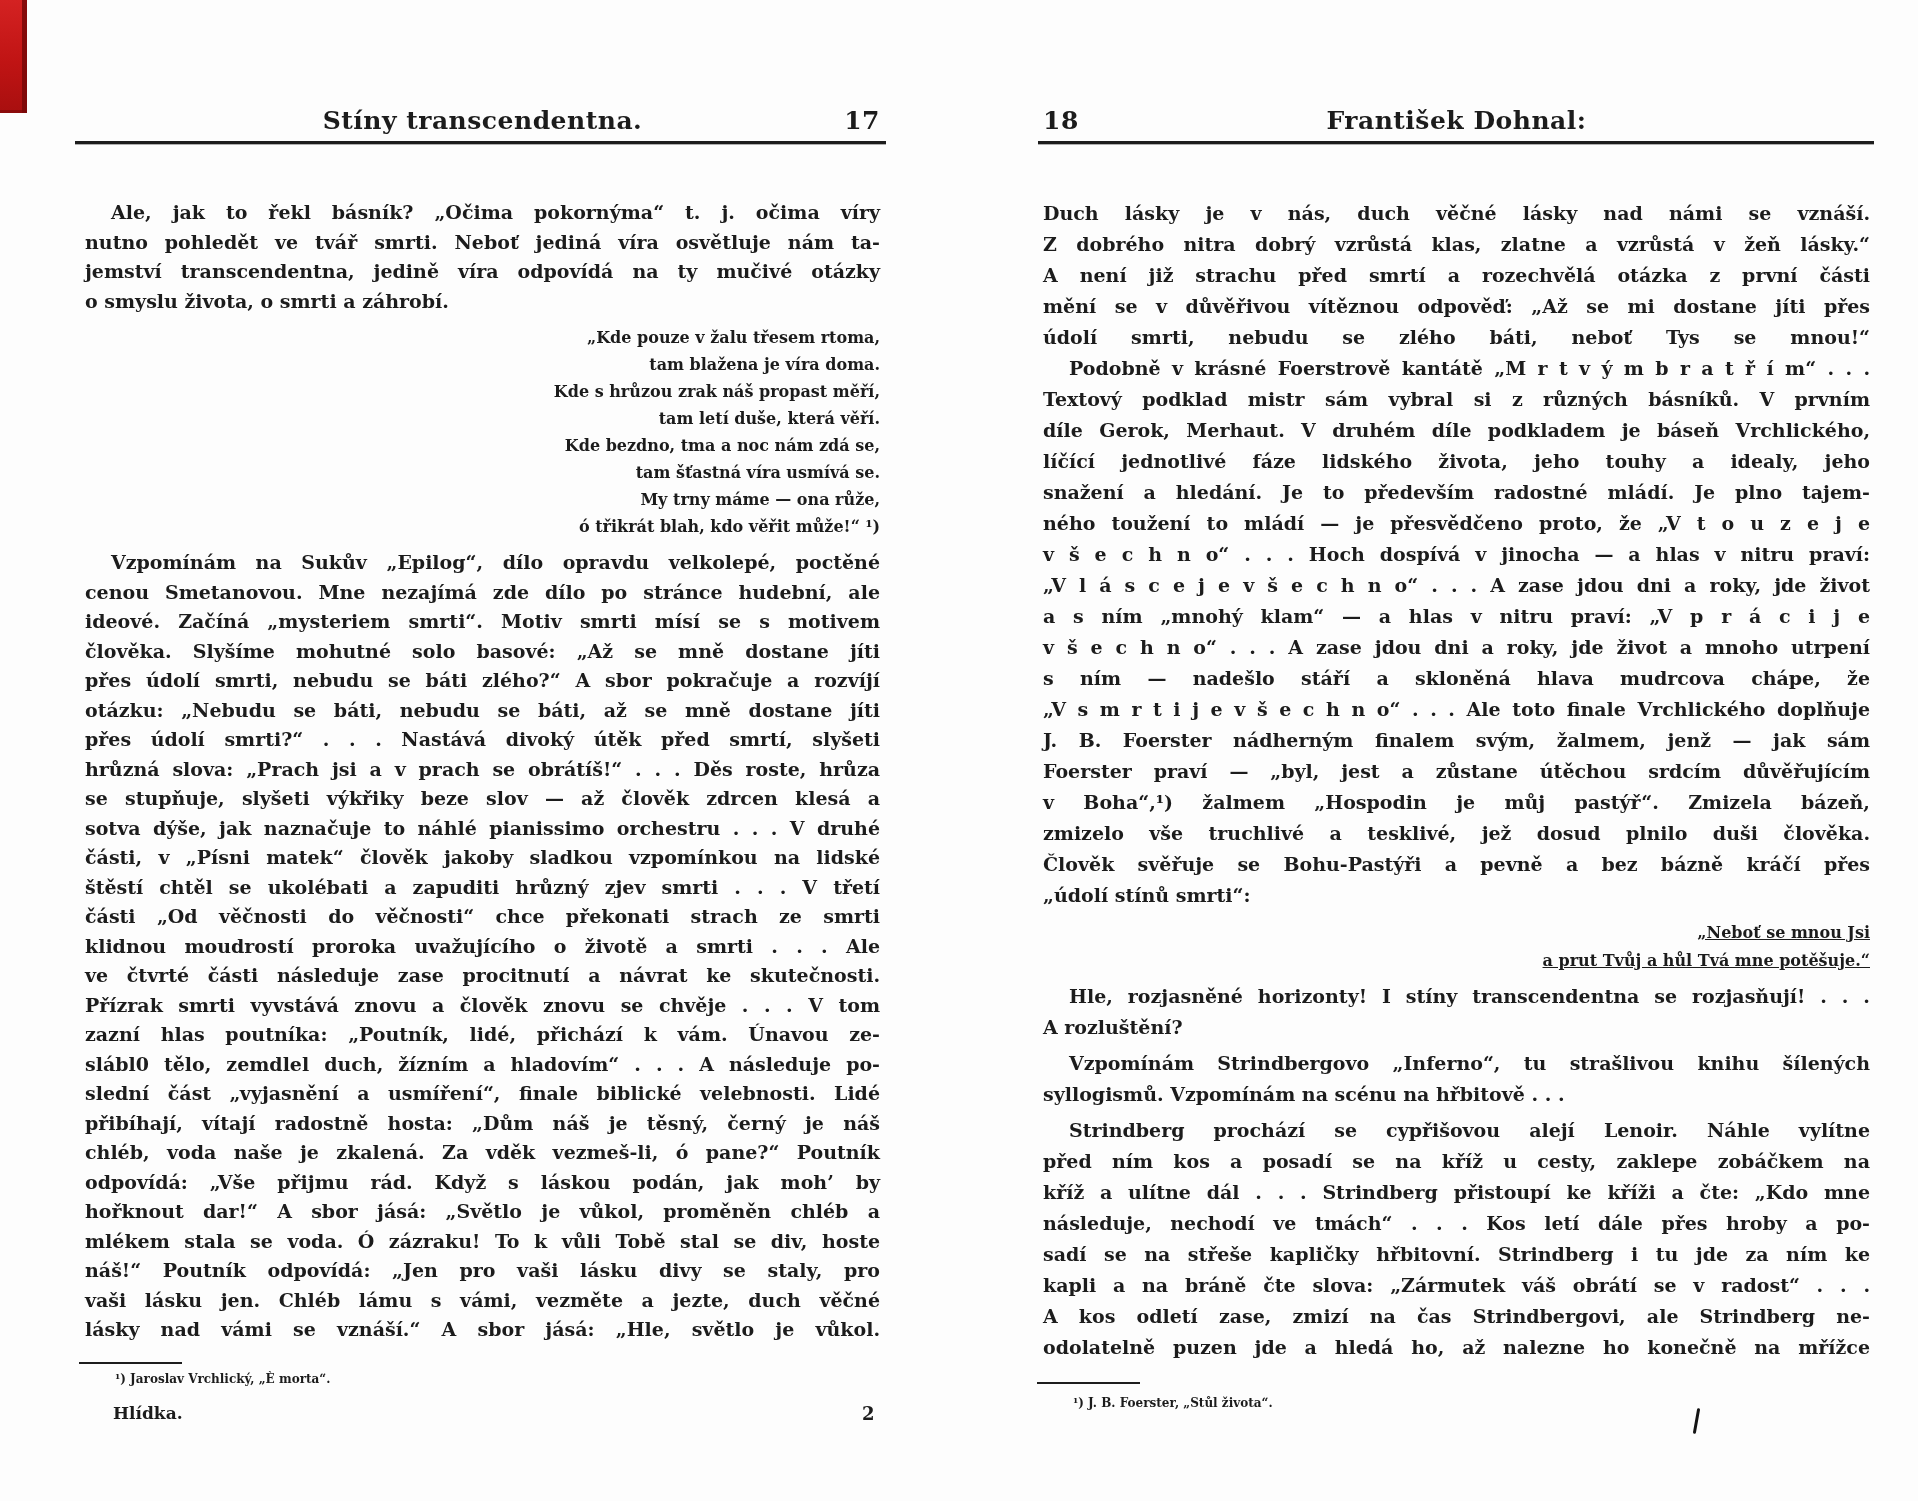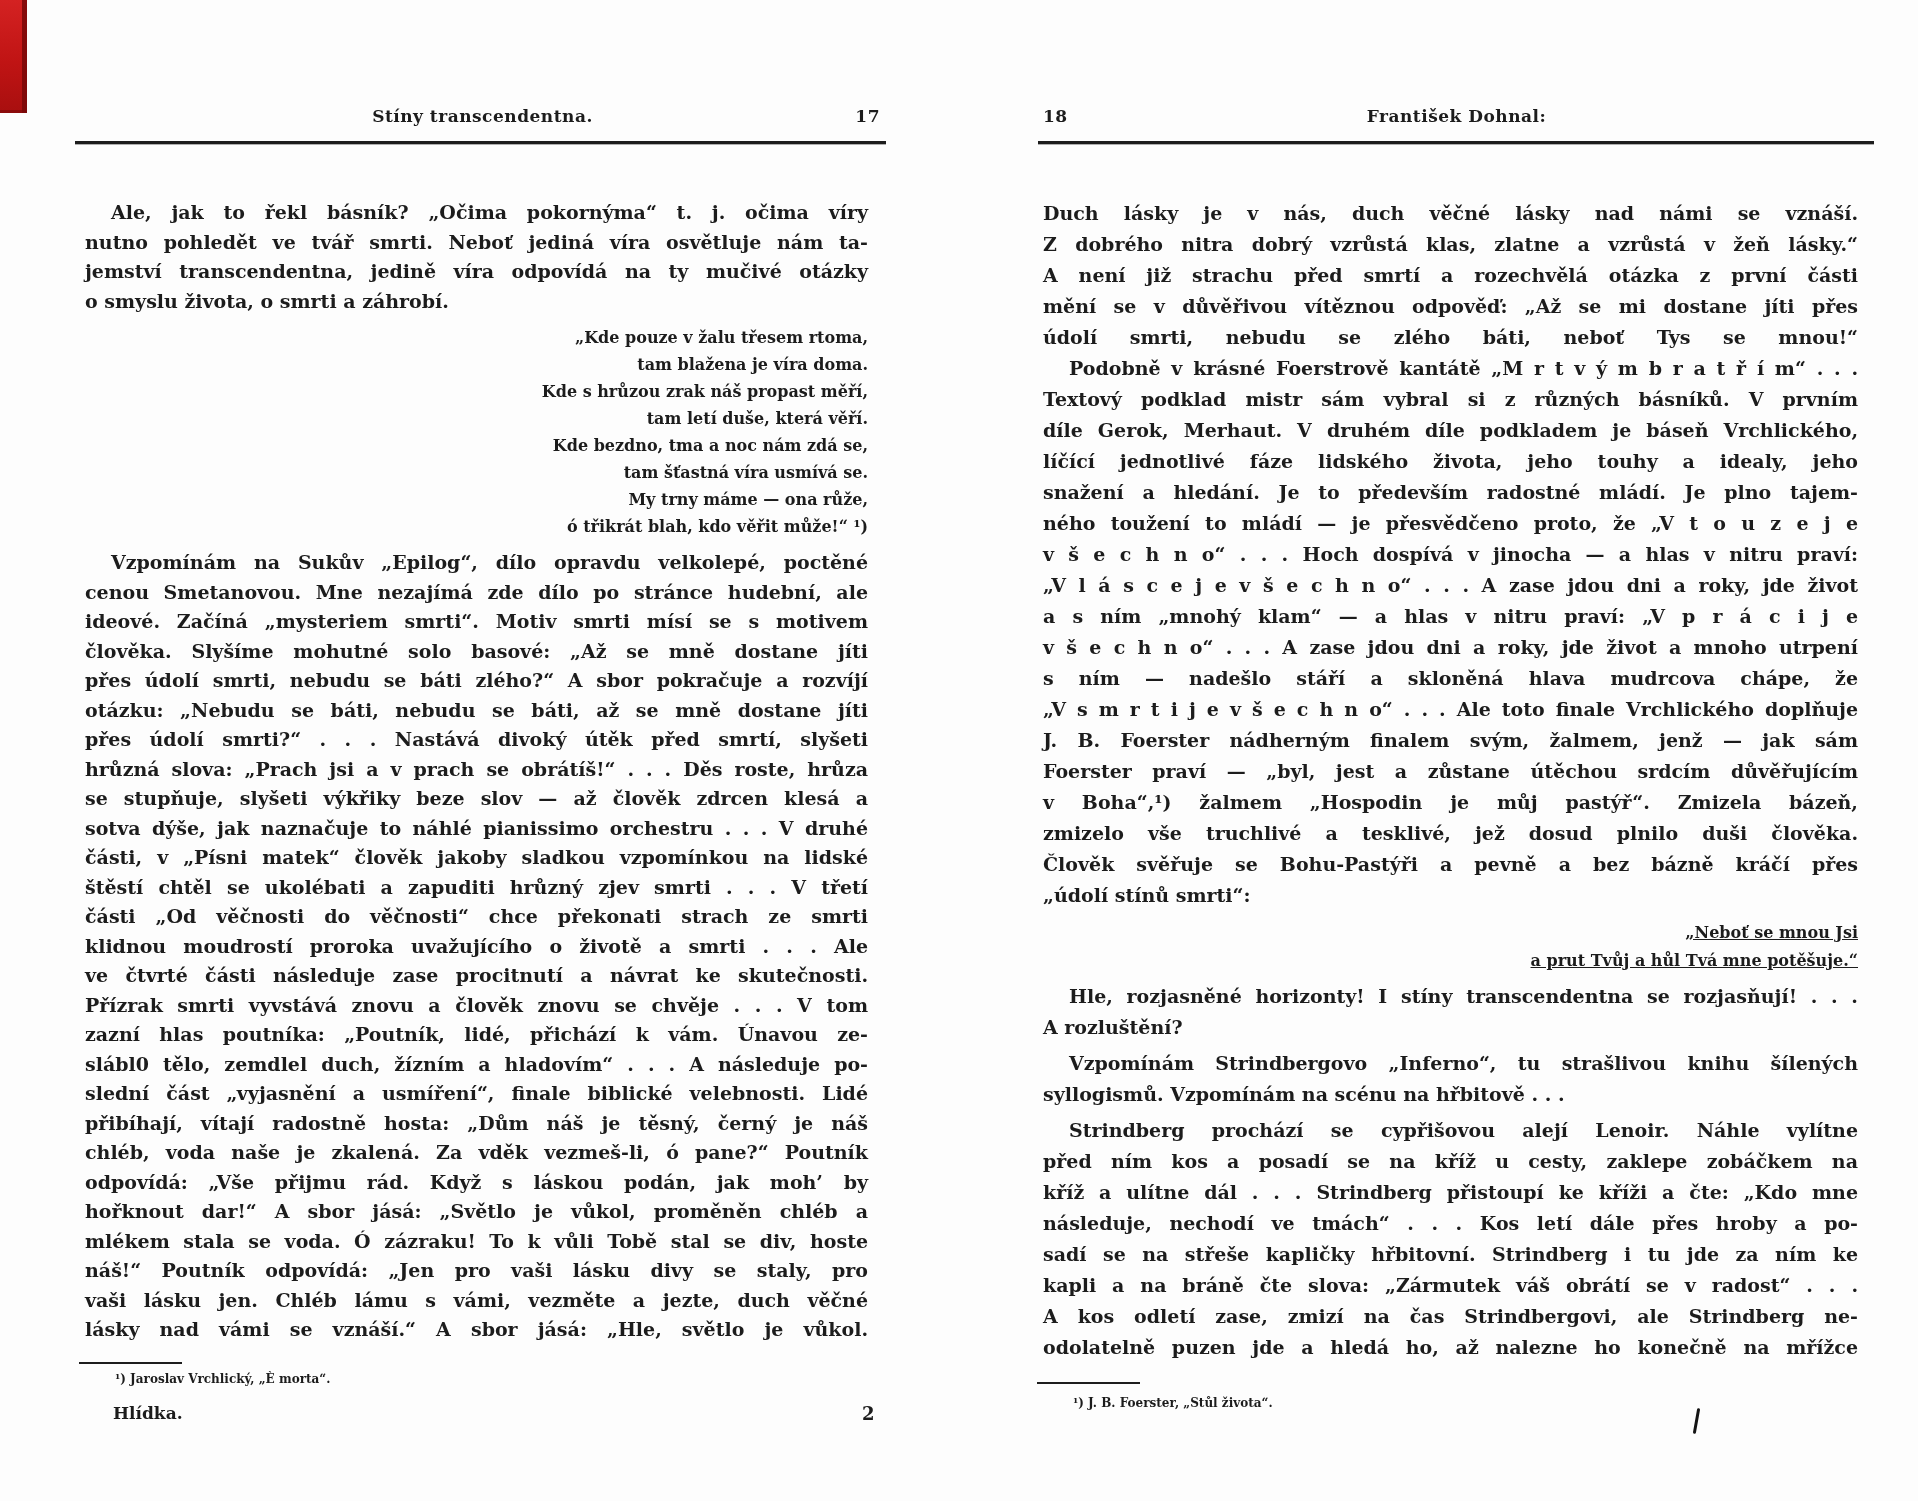--- a/index.html
+++ b/index.html
@@ -14,33 +14,33 @@
     background:linear-gradient(180deg,#d42222 0%,#c01414 55%,#a80f0f 100%);
     box-shadow:inset -5px 0 0 rgba(120,8,8,.85), inset 0 -3px 0 rgba(120,8,8,.6);
   }
   .page{position:absolute;top:0;height:1501px;}
   .page-left{left:85px;width:795px;}
   .page-right{left:1043px;width:827px;}
 
   .running-header{
     position:absolute;top:106px;left:0;right:0;height:30px;
     display:grid;grid-template-columns:70px 1fr 70px;align-items:baseline;
-    font-size:17px;font-weight:700;letter-spacing:.5px;
+    font-size:25px;font-weight:700;letter-spacing:.5px;
   }
   .hdr-center{text-align:center;}
   .hdr-right{text-align:right;}
   .hdr-left{text-align:left;}
   .header-rule{
     position:absolute;top:141px;height:0;
     border-top:3px solid #1d1d1d;border-bottom:1px solid rgba(30,30,30,.35);
   }
   .page-left .header-rule{left:-10px;right:-6px;}
   .page-right .header-rule{left:-5px;right:-4px;}
 
-  .body-col{position:absolute;top:198px;left:0;right:12px;}
+  .body-col{position:absolute;top:198px;left:0;right:0;}
   .page-left .body-col{font-size:19px;font-weight:700;line-height:29.5px;}
   .page-right .body-col{font-size:19px;font-weight:700;line-height:31px;}
 
   .para .line{text-align:justify;text-align-last:justify;white-space:normal;}
   .para .line.last{text-align-last:left;}
   .para.flush-last .line.last{text-align-last:justify;}
   .para.indent .line:first-child{text-indent:26px;}
 
   .poem{font-size:16px;line-height:27px;font-weight:700;margin:8px 0 8px 195px;}
   .page-right .poem{margin:8px 0 6px 94px;line-height:28px;text-decoration:underline;}

